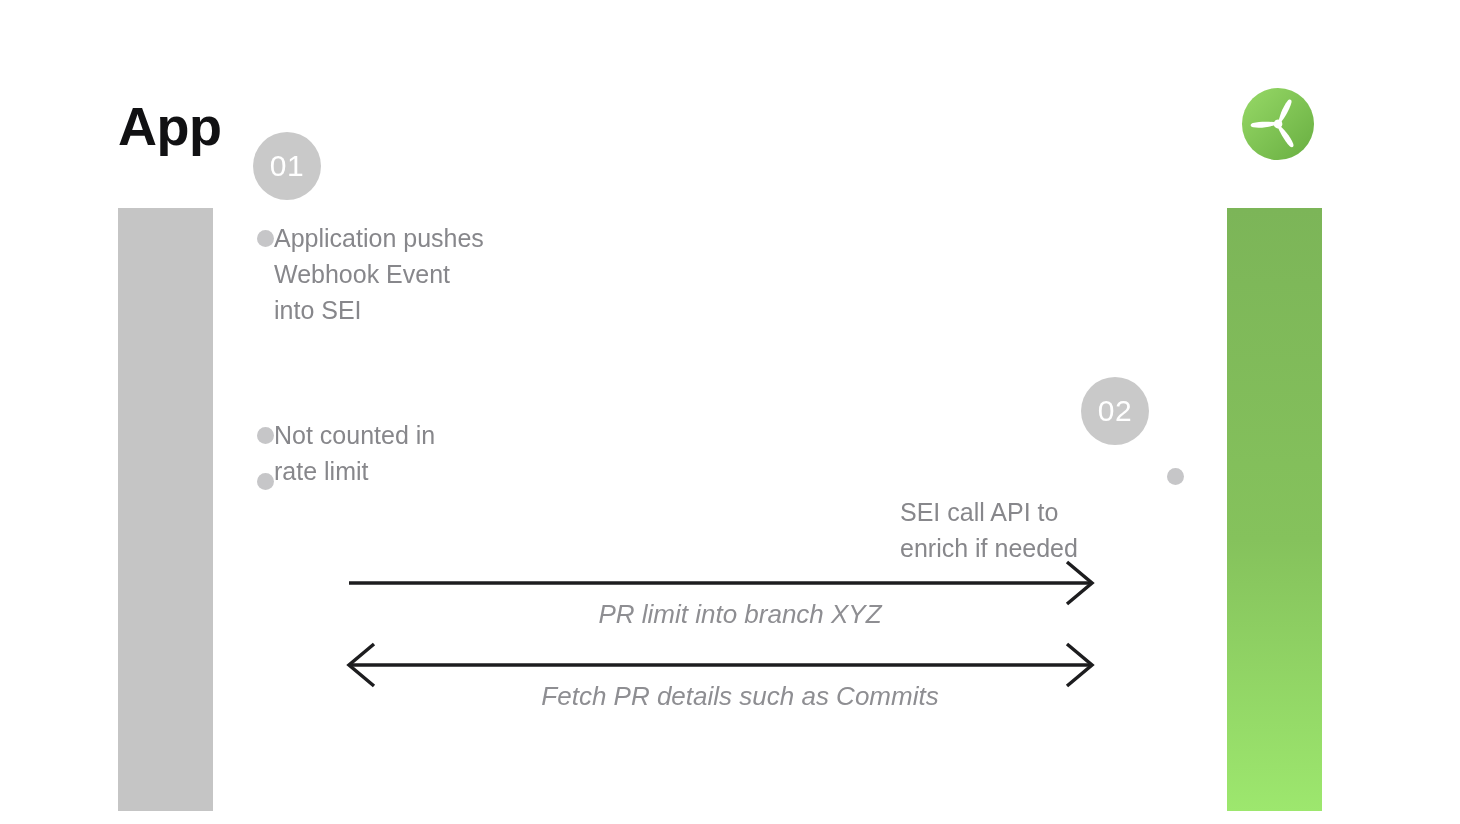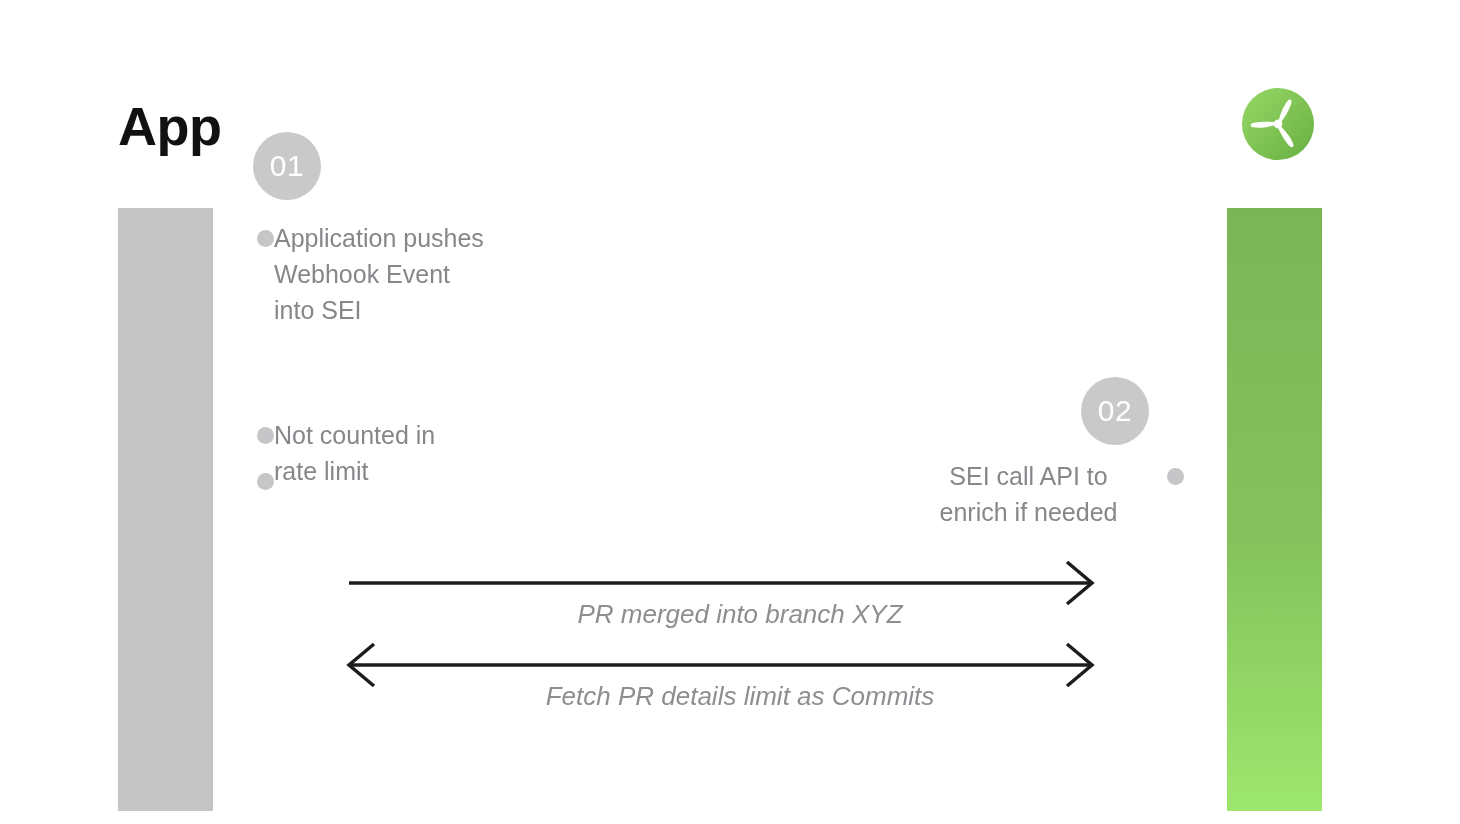--- a/index.html
+++ b/index.html
@@ -61,21 +61,21 @@
     white-space: pre-line;
   }
   .bullet-item-1 { top: 220px; }
   .bullet-item-2 { top: 371px; margin-top: 46px; }
   .bullet-item-3 { top: 463px; }
 
   .bullet-item-right {
     position: absolute; left: 900px; top: 458px; width: 284px;
     display: flex; gap: 10px; align-items: flex-start;
   }
-  .bullet-item-right .item-text { flex: 1; text-align: center; }
+  .bullet-item-right .item-text { flex: 1; text-align: left; margin-top: 36px; }
   .bullet-item-right .dot {
     width: 17px; height: 17px; border-radius: 50%;
     background: var(--dot-gray); margin-top: 10px; flex: 0 0 auto;
   }
 
   .arrow-svg { position: absolute; left: 340px; width: 780px; height: 62px; }
   .arrow-forward { top: 553px; }
   .arrow-both { top: 635px; }
   .arrow-svg polyline, .arrow-svg line {
     stroke: var(--arrow-color); stroke-width: 3.5; fill: none;
@@ -137,22 +137,22 @@
   <div class="bullet-item-right">
     <span class="item-text">SEI call API to
 enrich if needed</span>
     <span class="dot"></span>
   </div>
 
   <svg class="arrow-svg arrow-forward" viewBox="0 0 780 62" aria-hidden="true">
     <line x1="9" y1="30" x2="751" y2="30"></line>
     <polyline points="727,9 752,30 727,51"></polyline>
   </svg>
-  <div class="arrow-label arrow-label-forward">PR merged into branch XYZ</div>
+  <div class="arrow-label arrow-label-forward">PR limit into branch XYZ</div>
 
   <svg class="arrow-svg arrow-both" viewBox="0 0 780 62" aria-hidden="true">
     <line x1="10" y1="30" x2="751" y2="30"></line>
     <polyline points="34,9 9,30 34,51"></polyline>
     <polyline points="727,9 752,30 727,51"></polyline>
   </svg>
-  <div class="arrow-label arrow-label-fetch">Fetch PR details limit as Commits</div>
+  <div class="arrow-label arrow-label-fetch">Fetch PR details such as Commits</div>
 
 </div>
 
 </body></html>

